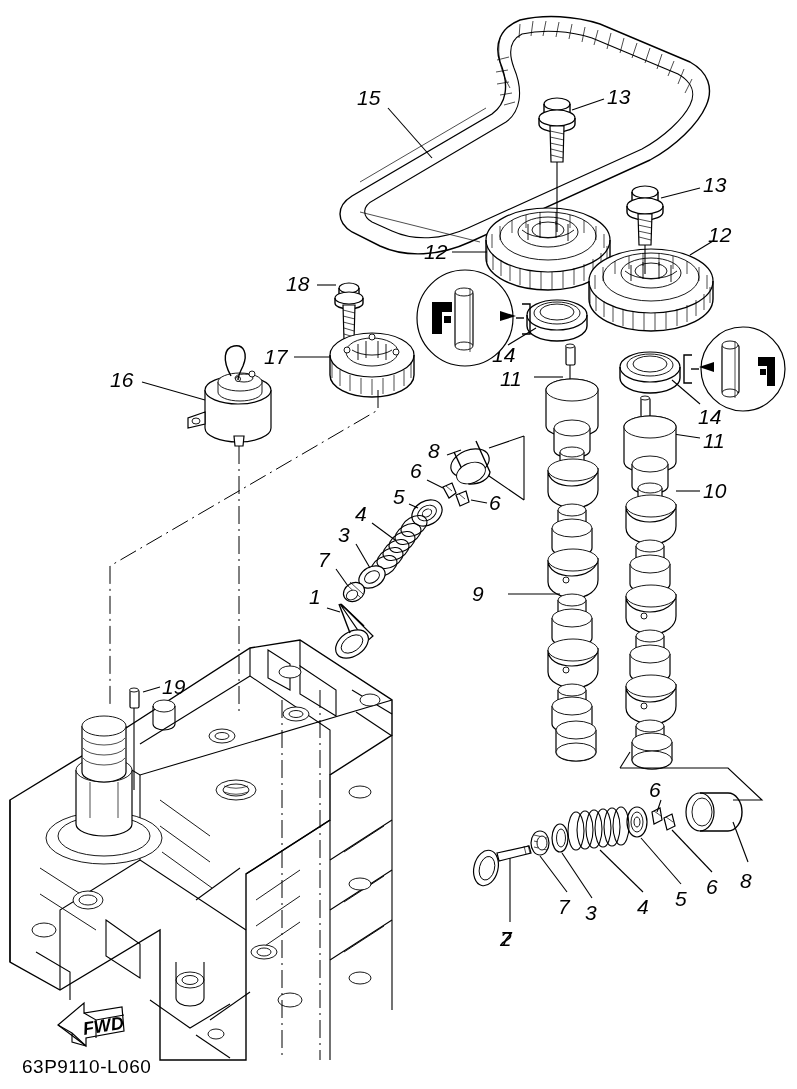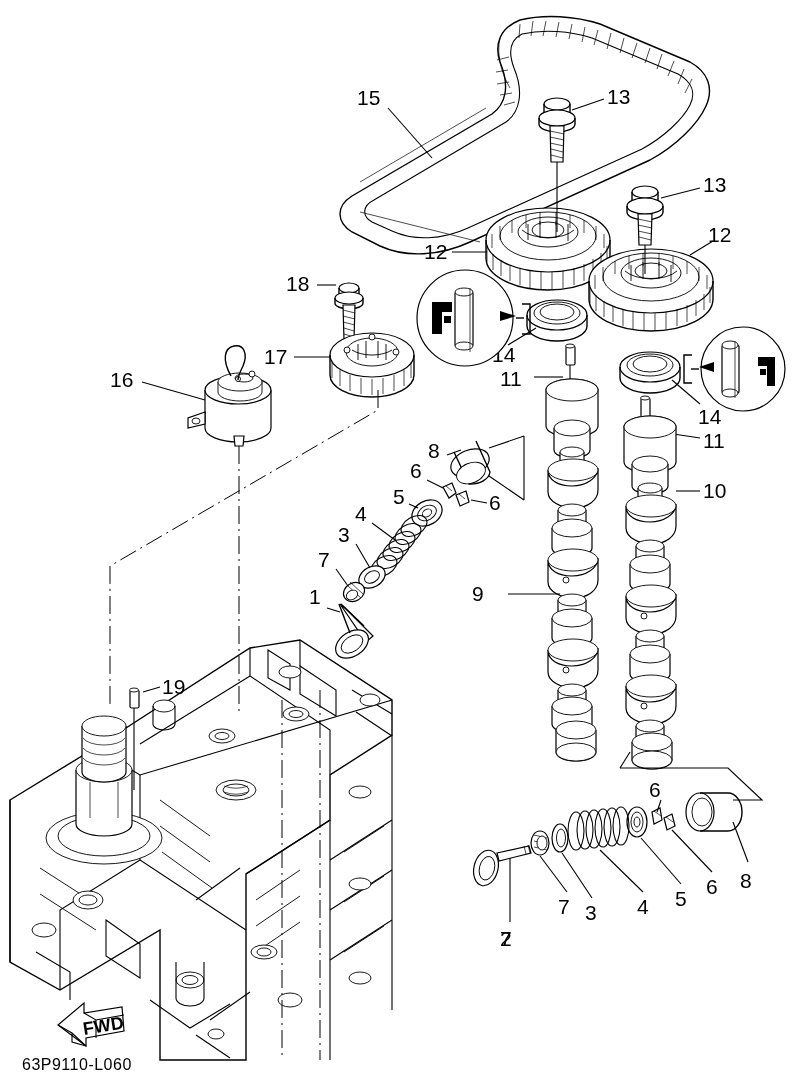--- a/index.html
+++ b/index.html
@@ -1,21 +1,21 @@
 <!DOCTYPE html>
 <html><head>
 <meta charset="utf-8">
 <style>
   html,body{margin:0;padding:0;background:#fff;}
   body{width:797px;height:1089px;position:relative;overflow:hidden;
        font-family:"Liberation Sans","DejaVu Sans",sans-serif;color:#000;}
-  #stage{position:absolute;left:0;top:0;width:797px;height:1089px;}
+  #stage{position:absolute;left:0;top:0;width:797px;height:1089px;font-style:italic;}
   svg{display:block;}
   .lbl{font-family:"Liberation Sans","DejaVu Sans",sans-serif;font-size:21px;fill:#000;}
-  #partno{position:absolute;left:22px;top:1056px;font-size:16px;letter-spacing:.5px;}
+  #partno{position:absolute;left:22px;top:1056px;font-size:19px;letter-spacing:.5px;}
   .ln{stroke:#000;stroke-width:1.4;fill:none;}
   .ln2{stroke:#000;stroke-width:1.1;fill:none;}
   .thin{stroke:#000;stroke-width:.9;fill:none;}
   .hair{stroke:#000;stroke-width:.7;fill:none;}
   .wht{fill:#fff;stroke:#000;stroke-width:1.2;}
   .wht2{fill:#fff;stroke:#000;stroke-width:.9;}
   .blk{fill:#000;}
   .dash{stroke:#000;stroke-width:1;fill:none;stroke-dasharray:18 5 2 5;}
 </style>
 </head>

